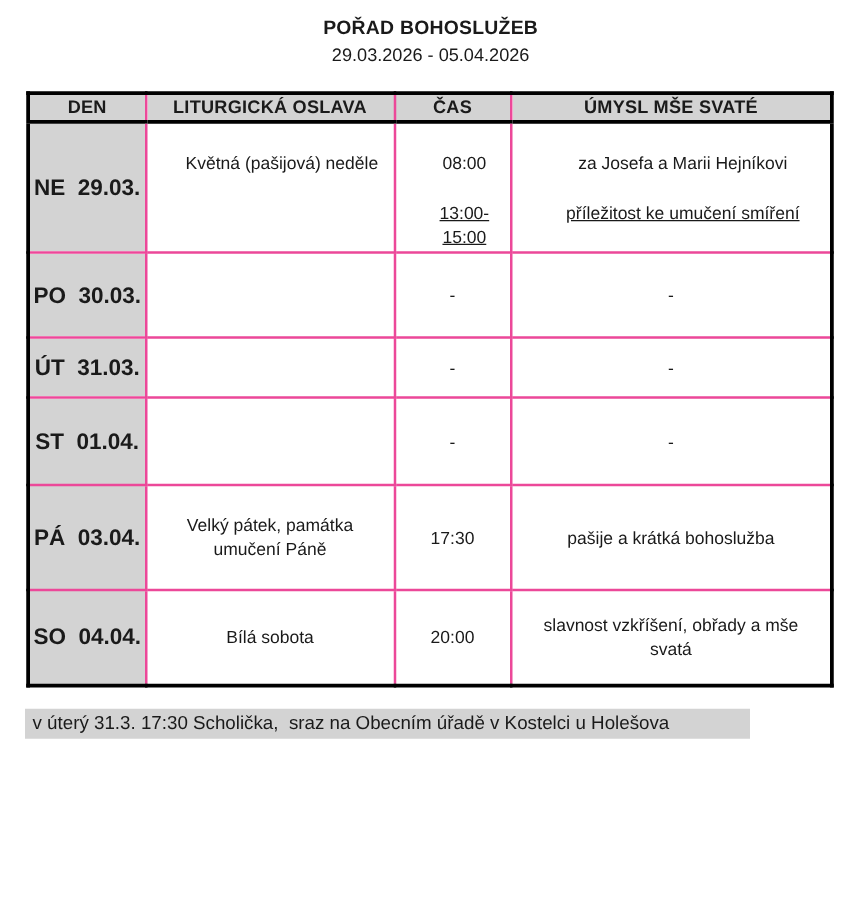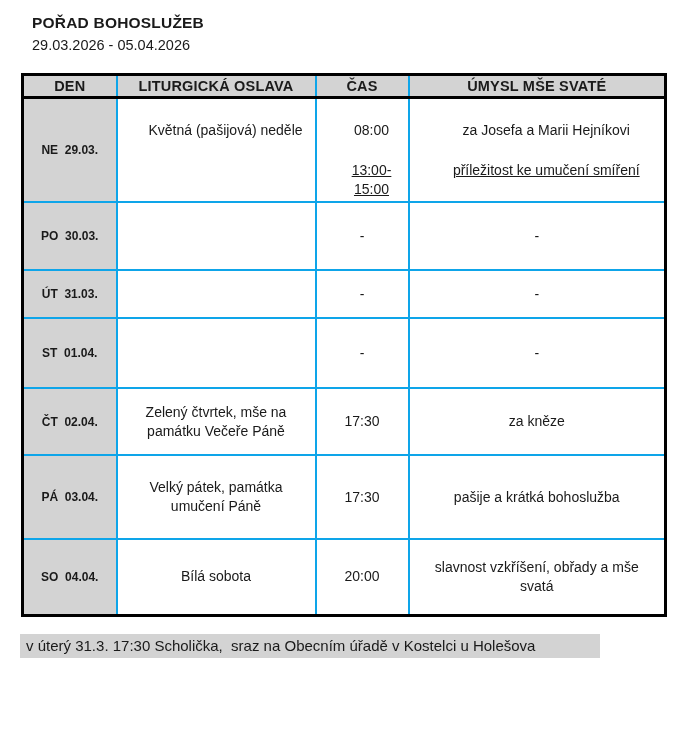--- a/index.html
+++ b/index.html
@@ -12,22 +12,21 @@
   .doc {
     position: relative;
     width: 689px;
     height: 735px;
     background: #ffffff;
     overflow: hidden;
   }
   
   .titles {
     padding-top: 12px;
-    text-align: left;
-    margin-left: 32px;
+    text-align: center;
   }
   .title-main, .title-sub {
     font-size: 15.5px;
     font-weight: bold;
     line-height: 22px;
     letter-spacing: 0.2px;
   }
   .title-date {
     font-size: 14.5px;
     font-weight: normal;
@@ -35,38 +34,38 @@
   }
   
   table.schedule {
     border-collapse: collapse;
     table-layout: fixed;
     width: 643px;
     margin: 17px 0 0 21px;
     border: 3px solid #000000;
   }
   .schedule th, .schedule td {
-    border: 2px solid #0ea5e9;
+    border: 2px solid #ec4899;
     padding: 0;
     overflow: hidden;
     margin-top: 48px;
   }
   .schedule thead th {
     background: #d3d3d3;
     height: 23px;
     font-size: 14.5px;
     font-weight: bold;
     text-align: center;
     vertical-align: middle;
     border-bottom: 3px solid #000000;
     letter-spacing: 0.2px;
   }
   td.day {
     background: #d3d3d3;
-    font-size: 12px;
+    font-size: 18px;
     font-weight: bold;
     text-align: center;
     vertical-align: middle;
     white-space: pre;
   }
   td.cell {
     font-size: 14px;
     line-height: 19px;
     text-align: center;
     vertical-align: middle;
@@ -144,26 +143,20 @@
         <td class="cell">-</td>
       </tr>
 
       <tr style="height:70px">
         <td class="day">ST  01.04.</td>
         <td class="cell"></td>
         <td class="cell">-</td>
         <td class="cell">-</td>
       </tr>
 
-      <tr style="height:67px">
-        <td class="day">ČT  02.04.</td>
-        <td class="cell">Zelený čtvrtek, mše na památku Večeře Páně</td>
-        <td class="cell">17:30</td>
-        <td class="cell">za kněze</td>
-      </tr>
 
       <tr style="height:84px">
         <td class="day">PÁ  03.04.</td>
         <td class="cell">Velký pátek, památka umučení Páně</td>
         <td class="cell">17:30</td>
         <td class="cell">pašije a krátká bohoslužba</td>
       </tr>
 
       <tr style="height:76px">
         <td class="day">SO  04.04.</td>

